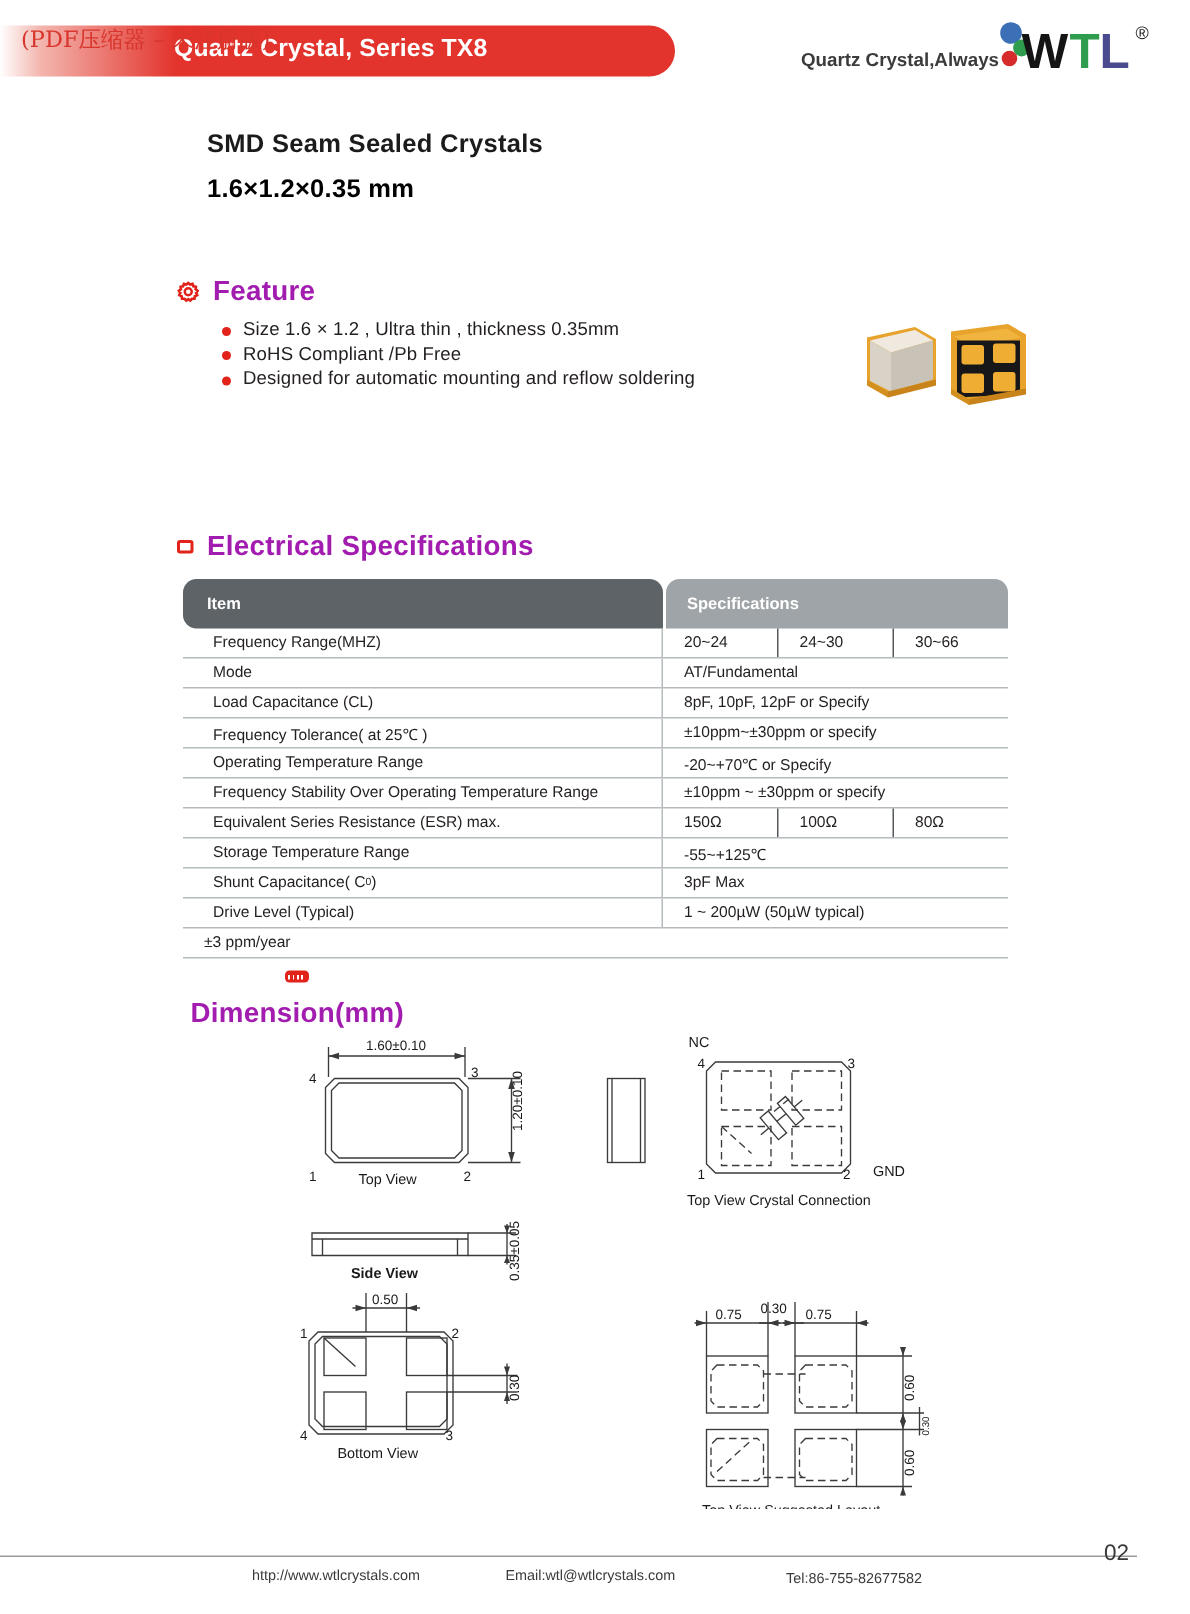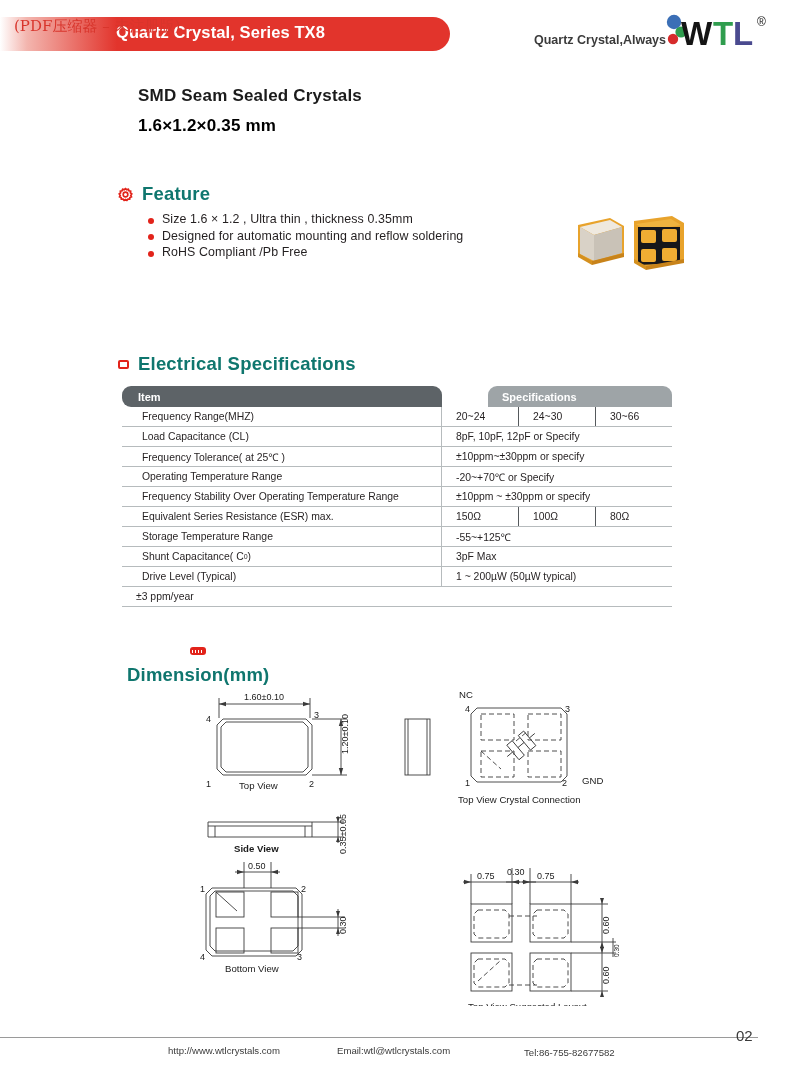--- a/index.html
+++ b/index.html
@@ -46,42 +46,42 @@
     font-size: 17px; font-weight: bold; color: #1b1b1b; letter-spacing:.2px;
   }
   .product-size {
     position: absolute; left: 138px; top: 116px;
     font-size: 17px; font-weight: bold; color: #000000; letter-spacing:.2px;
   }
 
   
   .section-head { position:absolute; display:flex; align-items:center; gap:9px; }
   .section-head .sec-title {
-    font-size: 18.5px; font-weight: bold; color: #0f766e; letter-spacing:.2px;
+    font-size: 18.5px; font-weight: bold; color: #a21caf; letter-spacing:.2px;
   }
   .gear-icon { width:15px; height:15px; display:block; }
   .sq-icon { width:11px; height:9px; border:2px solid #e2231a; border-radius:2px; display:block; }
   .ruler-icon { width:16px; height:8px; background:#e2231a; border-radius:3px; display:block; position:relative; }
   .ruler-icon::after{
     content:""; position:absolute; left:2px; top:3px; width:12px; height:3px;
     background: repeating-linear-gradient(to right,#fff 0 1px,transparent 1px 3px);
   }
 
   
   .feature-list { position:absolute; left:148px; top:212px; }
   .feature-item { display:flex; align-items:flex-start; gap:8px; margin-bottom:2.5px; }
   .feature-bullet { width:6px; height:6px; border-radius:50%; background:#e2231a; margin-top:5.5px; flex:none; }
   .feature-text { font-size:12.4px; color:#231f20; font-weight:500; letter-spacing:.1px; }
 
   
   .photo { position:absolute; left:572px; top:203px; width:120px; height:80px; }
 
   
   .spec-table { position:absolute; left:122px; top:386px; width:550px; font-size:10.4px; }
-  .spec-head { display:flex; height:21px;gap:44px; }
+  .spec-head { display:flex; height:33px; }
   .spec-head .th-item {
     width:320px; background:#5d6367; color:#fff;
     border-top-left-radius:9px; border-bottom-left-radius:9px;
     border-top-right-radius:9px;
     display:flex; align-items:center; padding-left:16px;
     font-weight:bold; font-size:11px;
   }
   .spec-head .th-spec {
     flex:1; background:#9ea4a7; color:#fff; margin-left:2px;
     border-top-right-radius:9px; border-top-left-radius:9px;
@@ -150,25 +150,25 @@
   <span class="sec-title">Feature</span>
 </div>
 
 <div class="feature-list">
   <div class="feature-item">
     <span class="feature-bullet"></span>
     <span class="feature-text">Size 1.6 × 1.2 ,  Ultra thin , thickness 0.35mm</span>
   </div>
   <div class="feature-item">
     <span class="feature-bullet"></span>
-    <span class="feature-text">Designed for automatic mounting and reflow soldering</span>
+    <span class="feature-text">RoHS Compliant /Pb Free</span>
   </div>
   <div class="feature-item">
     <span class="feature-bullet"></span>
-    <span class="feature-text">RoHS Compliant /Pb Free</span>
+    <span class="feature-text">Designed for automatic mounting and reflow soldering</span>
   </div>
 </div>
 
 <svg class="photo" viewBox="0 0 120 80">
 
   <g>
     <polygon points="6,22 38,15 52,23 52,52 20,60 6,52" fill="#e8a32c"></polygon>
     <polygon points="8,24 38,17 50,24 22,32" fill="#efe9df"></polygon>
     <polygon points="8,24 22,32 22,58 8,51" fill="#d9d2c7"></polygon>
     <polygon points="22,32 50,24 50,50 22,58" fill="#c9c2b7"></polygon>
@@ -202,20 +202,24 @@
 
   <div class="spec-row">
     <div class="c-item">Frequency Range(MHZ)</div>
     <div class="split">
       <div>20~24</div>
       <div>24~30</div>
       <div>30~66</div>
     </div>
   </div>
 
+  <div class="spec-row">
+    <div class="c-item">Mode</div>
+    <div class="c-val">AT/Fundamental</div>
+  </div>
 
   <div class="spec-row">
     <div class="c-item">Load Capacitance (CL)</div>
     <div class="c-val">8pF, 10pF, 12pF or Specify</div>
   </div>
 
   <div class="spec-row">
     <div class="c-item">Frequency Tolerance( at 25℃ )</div>
     <div class="c-val">±10ppm~±30ppm or specify</div>
   </div>

